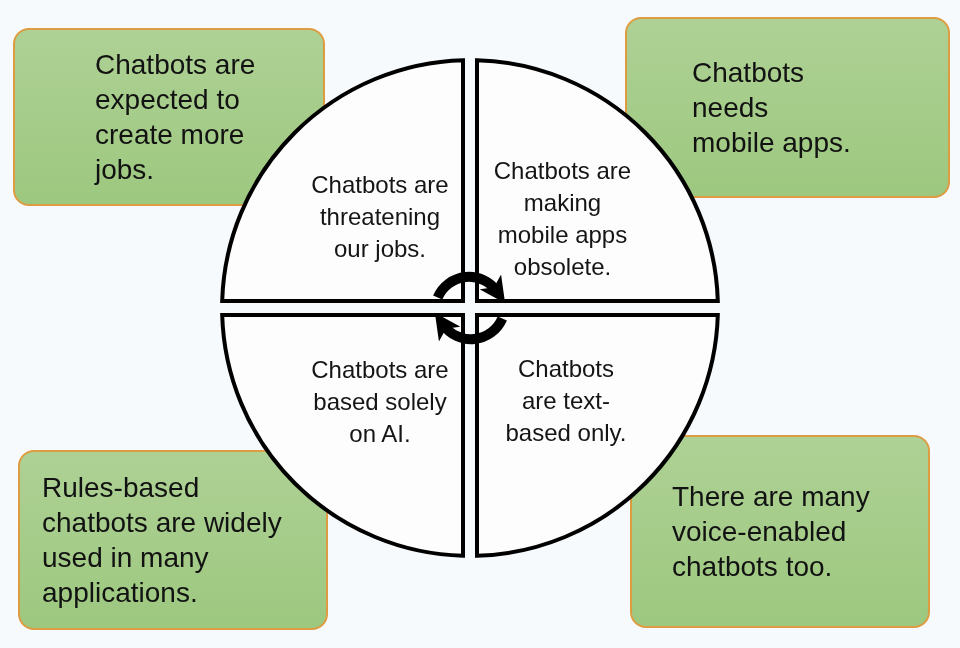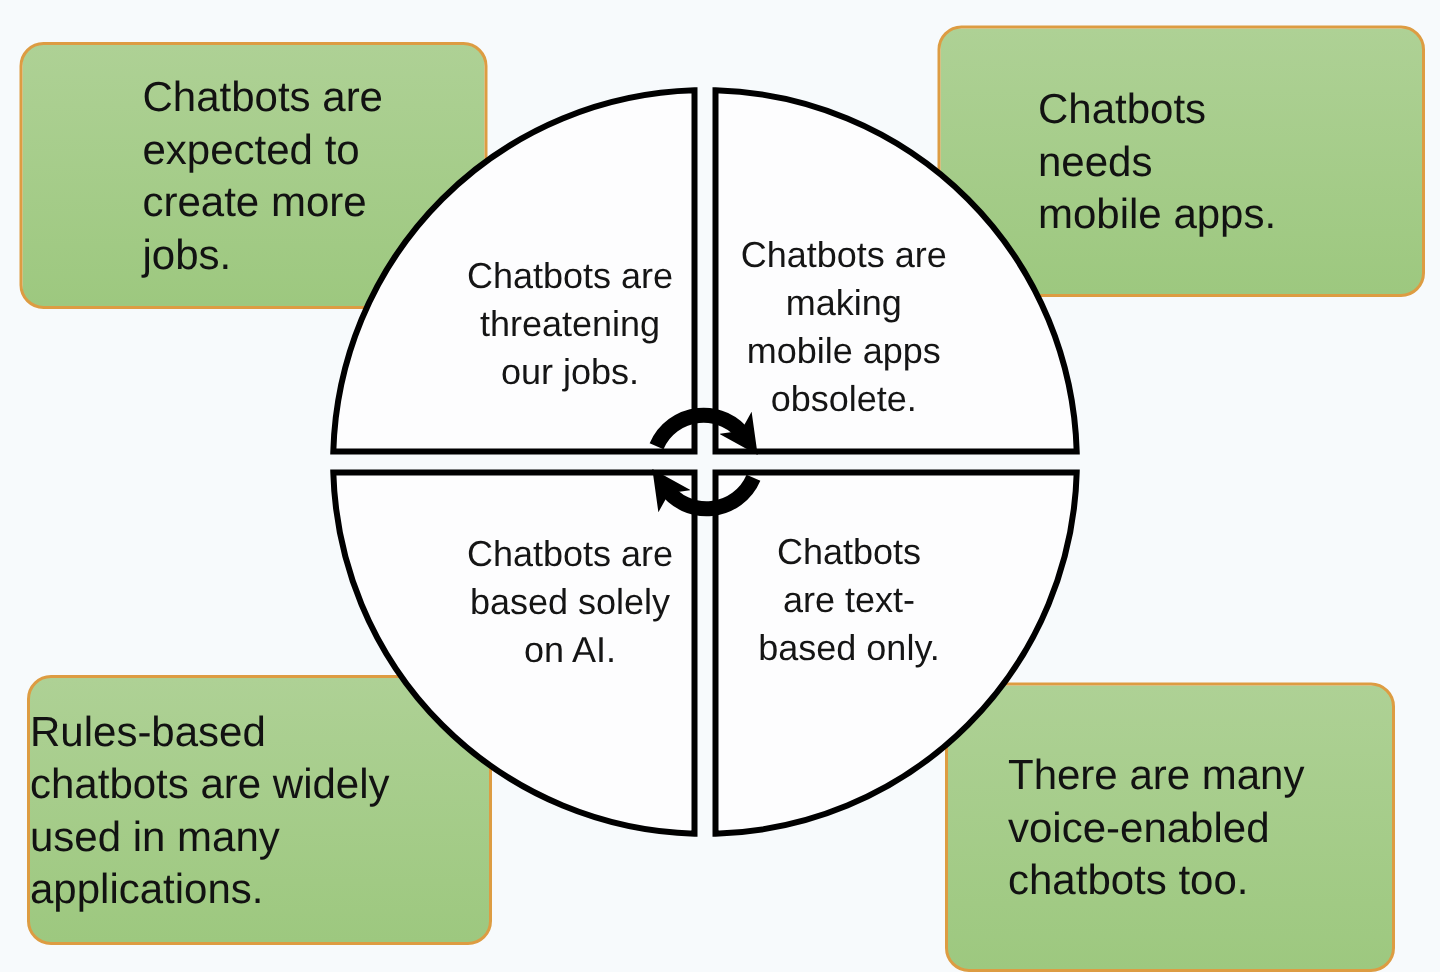--- a/index.html
+++ b/index.html
@@ -15,22 +15,22 @@
     box-sizing:border-box;
     background:linear-gradient(180deg,#aed195 0%, #9dc87f 100%);
     border:2px solid #dd9c42;
     border-radius:16px;
     font-size:28px; line-height:35px;
     white-space:pre-line;
     color:#121212;
   }
   #box-tl { left:13px;  top:28px;  width:312px; height:178px; padding-left:80px; }
   #box-tr { left:625px; top:17px;  width:325px; height:181px; padding-left:65px; }
-  #box-bl { left:18px;  top:450px; width:310px; height:180px; }
-  #box-br { left:630px; top:435px; width:300px; height:193px; padding-left:40px;margin-top:20px; }
+  #box-bl { left:18px;  top:450px; width:310px; height:180px; padding-left:22px; }
+  #box-br { left:630px; top:435px; width:300px; height:193px; padding-left:40px; }
 
   #circle-layer { position:absolute; left:0; top:0; z-index:2; }
 
   .quad-text {
     position:absolute; z-index:3;
     text-align:center;
     font-size:24px; line-height:32px;
     white-space:pre-line;
     color:#151515;
   }

